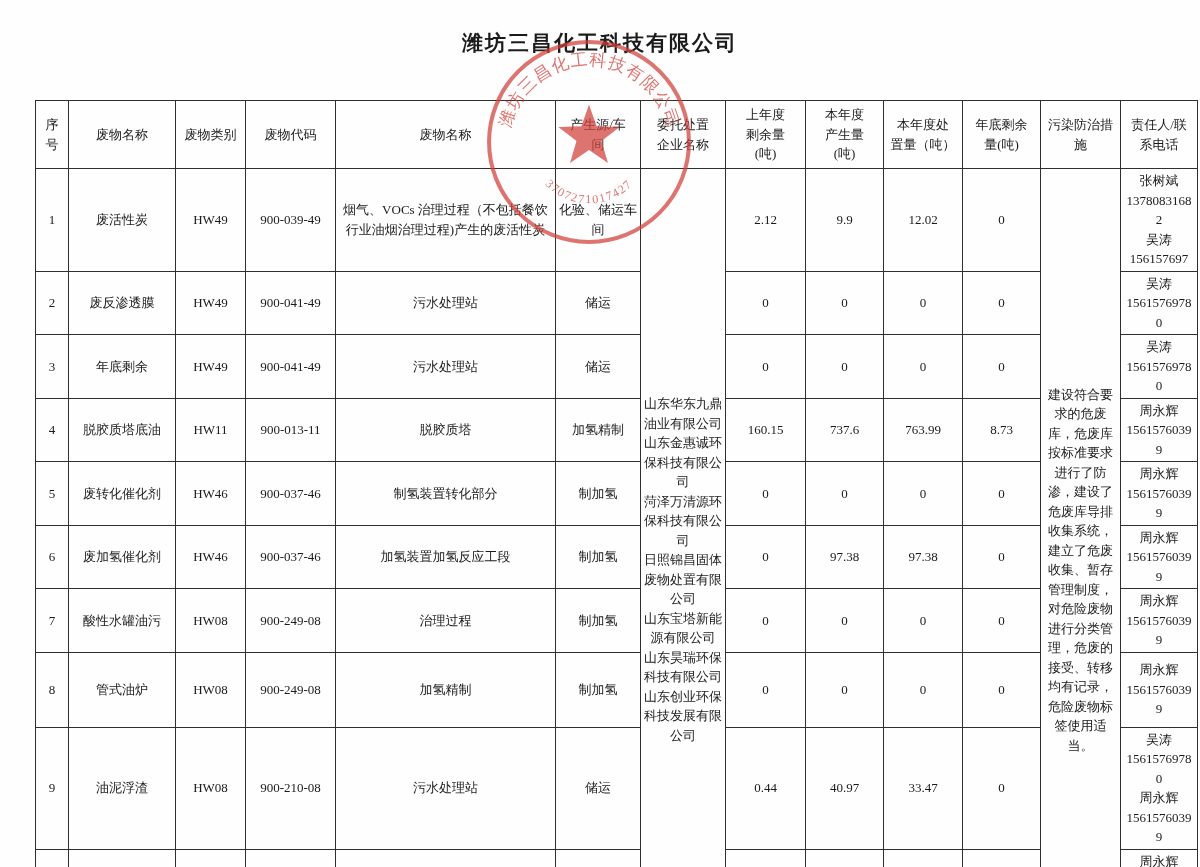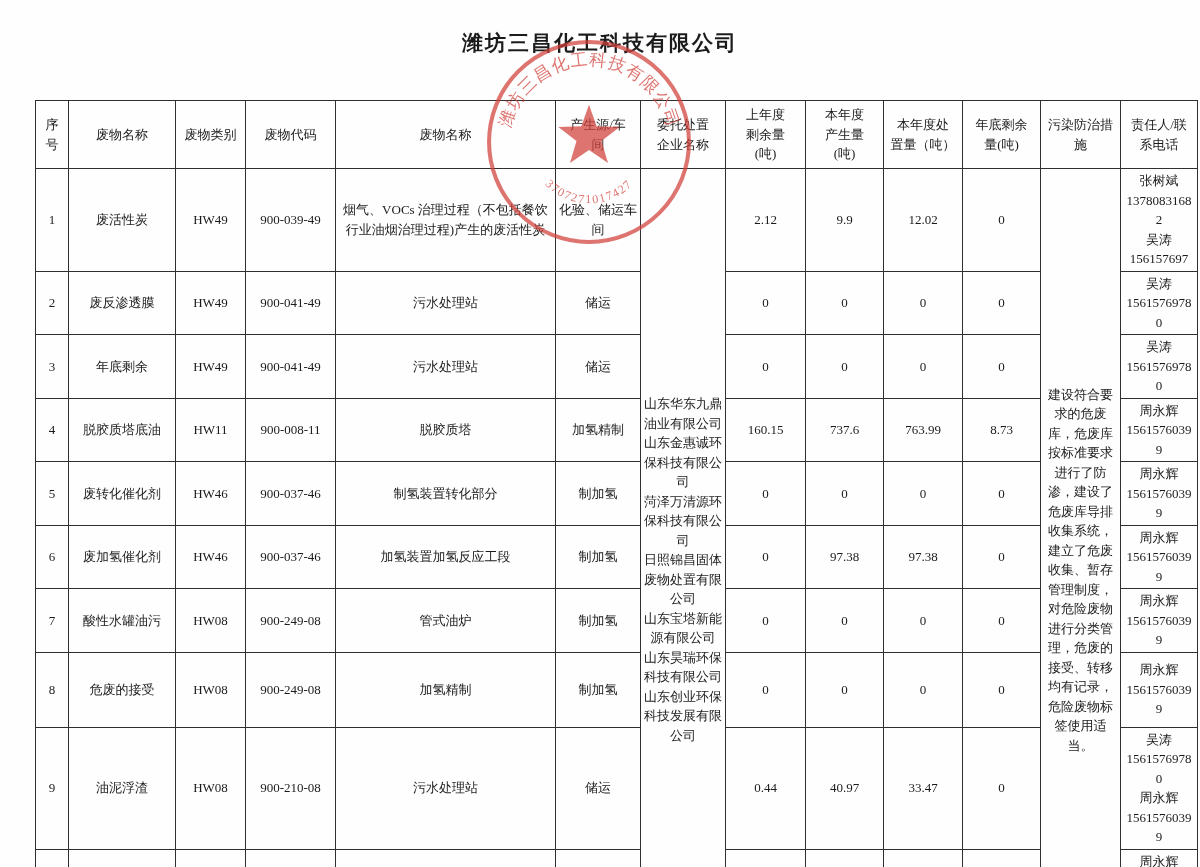--- a/index.html
+++ b/index.html
@@ -133,21 +133,21 @@
       <td>0</td>
       <td>0</td>
       <td class="cell-contact">吴涛
 15615769780</td>
     </tr>
 
     <tr style="height:50px">
       <td>4</td>
       <td>脱胶质塔底油</td>
       <td>HW11</td>
-      <td>900-008-11</td>
+      <td>900-013-11</td>
       <td class="cell-process">脱胶质塔</td>
       <td>加氢精制</td>
       <td>160.15</td>
       <td>737.6</td>
       <td>763.99</td>
       <td>8.73</td>
       <td class="cell-contact">周永辉
 15615760399</td>
     </tr>
 
@@ -179,33 +179,33 @@
       <td>0</td>
       <td class="cell-contact">周永辉
 15615760399</td>
     </tr>
 
     <tr style="height:55px">
       <td>7</td>
       <td>酸性水罐油污</td>
       <td>HW08</td>
       <td>900-249-08</td>
-      <td class="cell-process">管式油炉</td>
+      <td class="cell-process">治理过程</td>
       <td>制加氢</td>
       <td>0</td>
       <td>0</td>
       <td>0</td>
       <td>0</td>
       <td class="cell-contact">周永辉
 15615760399</td>
     </tr>
 
     <tr style="height:75px">
       <td>8</td>
-      <td>危废的接受</td>
+      <td>管式油炉</td>
       <td>HW08</td>
       <td>900-249-08</td>
       <td class="cell-process">加氢精制</td>
       <td>制加氢</td>
       <td>0</td>
       <td>0</td>
       <td>0</td>
       <td>0</td>
       <td class="cell-contact">周永辉
 15615760399</td>

